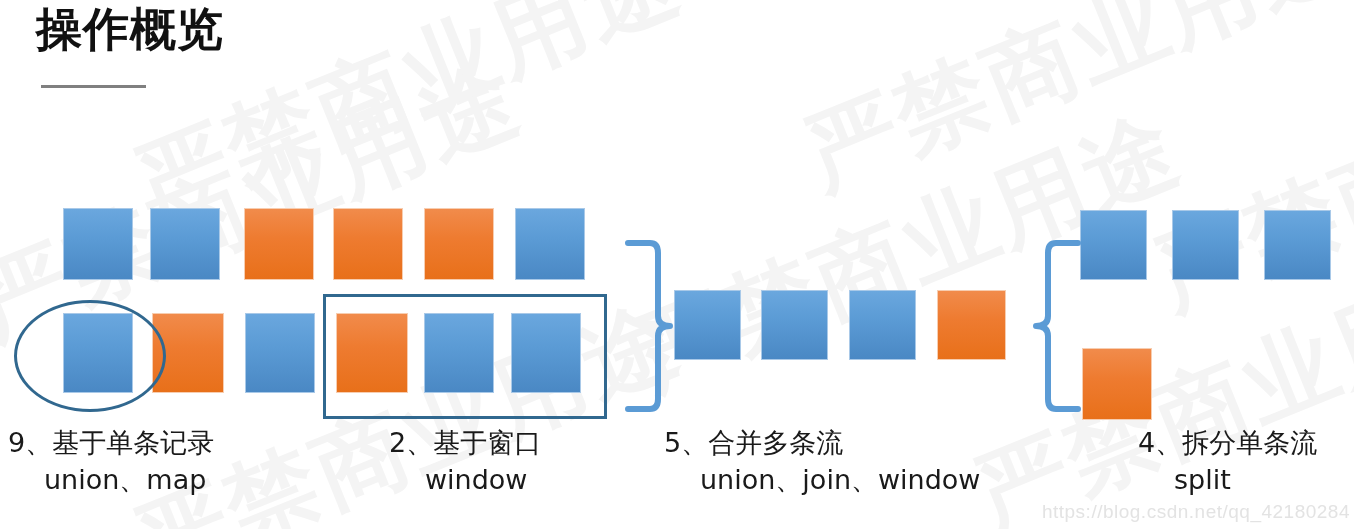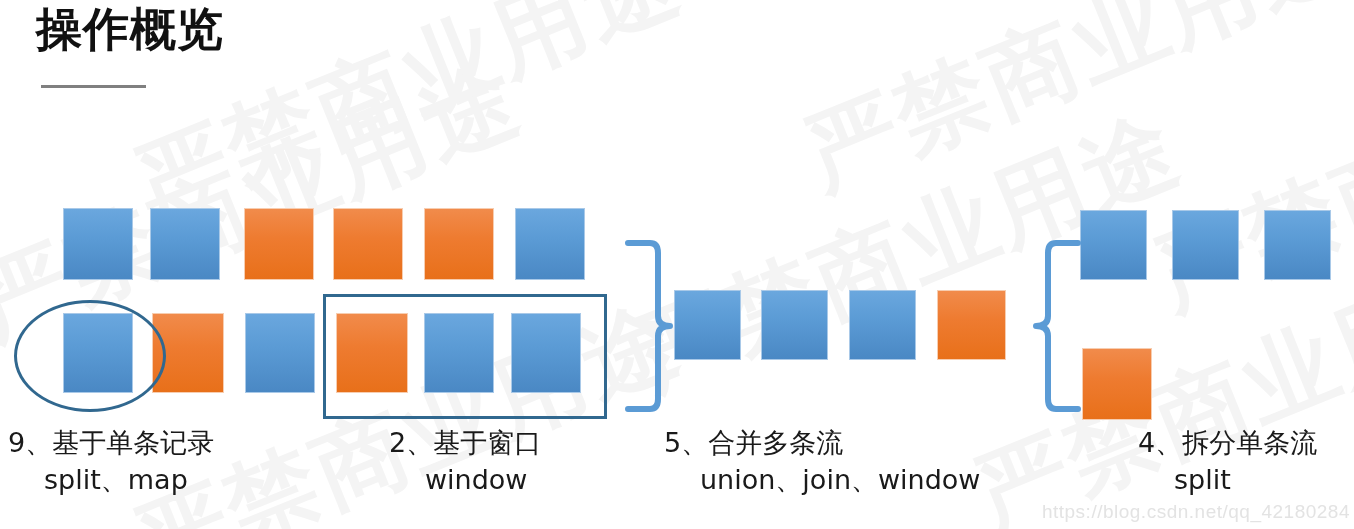--- a/index.html
+++ b/index.html
@@ -174,21 +174,21 @@
       <path d="M 52 5 L 30 5 Q 22 5 22 15 L 22 78 Q 22 88 10 88 Q 22 88 22 98 L 22 161 Q 22 171 30 171 L 52 171" fill="none" stroke="#5b9bd5" stroke-width="6" stroke-linecap="round" stroke-linejoin="round"></path>
     </svg>
   </div>
   <div class="sq blue" style="left:1080px; top:210px; width:67px; height:70px;"></div>
   <div class="sq blue" style="left:1172px; top:210px; width:67px; height:70px;"></div>
   <div class="sq blue" style="left:1264px; top:210px; width:67px; height:70px;"></div>
   <div class="sq orange" style="left:1082px; top:348px; width:70px; height:72px;"></div>
 
   <div class="caption" style="left:8px; top:424px;">
     <span>9、基于单条记录</span>
-    <span class="line2">split、map</span>
+    <span class="line2">union、map</span>
   </div>
 
   <div class="caption" style="left:362px; top:424px;margin-left:27px;">
     <span>2、基于窗口</span>
     <span class="line2">window</span>
   </div>
 
   <div class="caption" style="left:664px; top:424px;">
     <span>5、合并多条流</span>
     <span class="line2">union、join、window</span>

